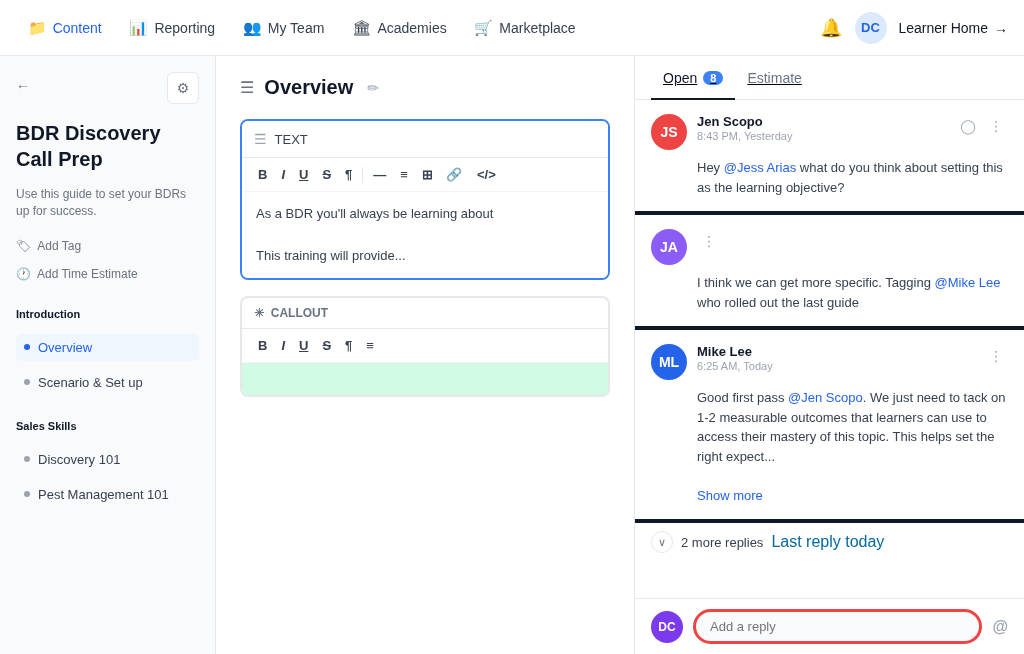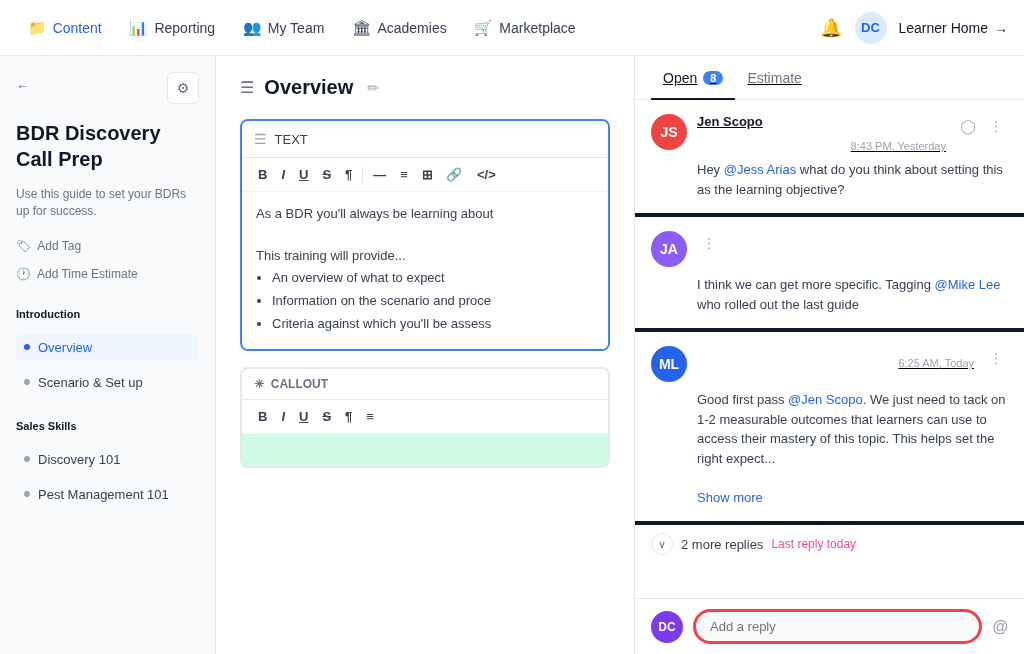--- a/index.html
+++ b/index.html
@@ -162,43 +162,43 @@
       padding: 14px 16px; border-bottom: 4px solid #0f172a;
     }
     .comment-header {
       display: flex; align-items: flex-start; gap: 10px; margin-bottom: 8px;
     }
     .comment-avatar {
       width: 36px; height: 36px; border-radius: 50%; flex-shrink: 0;
       display: flex; align-items: center; justify-content: center;
       font-size: 14px; font-weight: 600; color: #fff;
     }
-    .comment-meta { flex: 1; text-decoration: underline; }
+    .comment-meta { flex: 1; }
     .comment-name { font-size: 13px; font-weight: 600; color: #111827; }
-    .comment-time { font-size: 11px; color: #9ca3af; margin-top: 11px; text-align: right; }
+    .comment-time { font-size: 11px; color: #9ca3af; margin-top: 1px; }
     .comment-actions { display: flex; align-items: center; gap: 4px; }
     .comment-action-btn {
       width: 24px; height: 24px; border-radius: 4px; cursor: pointer;
       display: flex; align-items: center; justify-content: center;
       color: #9ca3af; font-size: 14px;
     }
     .comment-text {
       font-size: 13px; color: #374151; line-height: 1.5; margin-left: 46px;
     }
     .mention { color: #2563eb; font-weight: 500; }
     .show-more-link {
       color: #2563eb; font-size: 13px; cursor: pointer; font-weight: 500;
     }
     .replies-chevron {
       width: 22px; height: 22px; border-radius: 50%; border: 1px solid #e5e7eb;
       display: flex; align-items: center; justify-content: center;
       color: #6b7280; font-size: 11px;
     }
     .replies-text { font-size: 13px; color: #374151; font-weight: 500; }
-    .replies-last { font-size: 12px; color: #ec4899; }
+    .replies-last { font-size: 16px; color: #0369a1; }
 
     
     .reply-input-row {
       padding: 10px 16px; border-top: 1px solid #e5e7eb;
       display: flex; align-items: center; gap: 10px; background: #fff;
     }
     .reply-avatar {
       width: 32px; height: 32px; border-radius: 50%; flex-shrink: 0;
       background: #7c3aed; display: flex; align-items: center; justify-content: center;
       font-size: 12px; font-weight: 600; color: #fff;
@@ -320,25 +320,20 @@
         <button class="tb-btn">—</button>
         <button class="tb-btn">≡</button>
         <button class="tb-btn">⊞</button>
         <button class="tb-btn">🔗</button>
         <button class="tb-btn">&lt;/&gt;</button>
       </div>
       <div class="block-content">
         <p>As a BDR you'll always be learning about</p>
         <br>
         <p>This training will provide...</p>
-        <ul>
-          <li>An overview of what to expect</li>
-          <li>Information on the scenario and proce</li>
-          <li>Criteria against which you'll be assess</li>
-        </ul>
       </div>
     </div>
 
     <div class="block-card secondary">
       <div class="callout-label">
         <span>☀</span>
         <span>CALLOUT</span>
       </div>
       <div class="block-toolbar">
         <button class="tb-btn"><b>B</b></button>
@@ -397,20 +392,21 @@
           <span>I think we can get more specific. Tagging </span><span class="mention">@Mike Lee</span><span> who rolled out the last guide</span>
         </div>
       </div>
 
       <div class="comment-item">
         <div class="comment-header">
           <div class="comment-avatar" style="background:#2563eb;">
             <span>ML</span>
           </div>
           <div class="comment-meta">
+            <div class="comment-name">Mike Lee</div>
             <div class="comment-time">6:25 AM, Today</div>
           </div>
           <div class="comment-actions">
             <div class="comment-action-btn">⋮</div>
           </div>
         </div>
         <div class="comment-text">
           <span>Good first pass </span><span class="mention">@Jen Scopo</span><span>. We just need to tack on 1-2 measurable outcomes that learners can use to access their mastery of this topic. This helps set the right expect...</span>
           <br><br>
           <span class="show-more-link">Show more</span>

